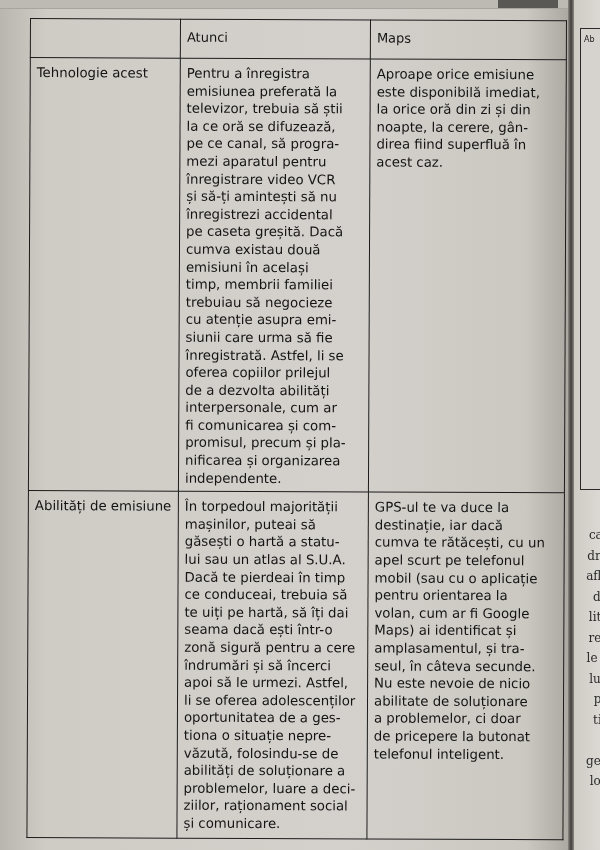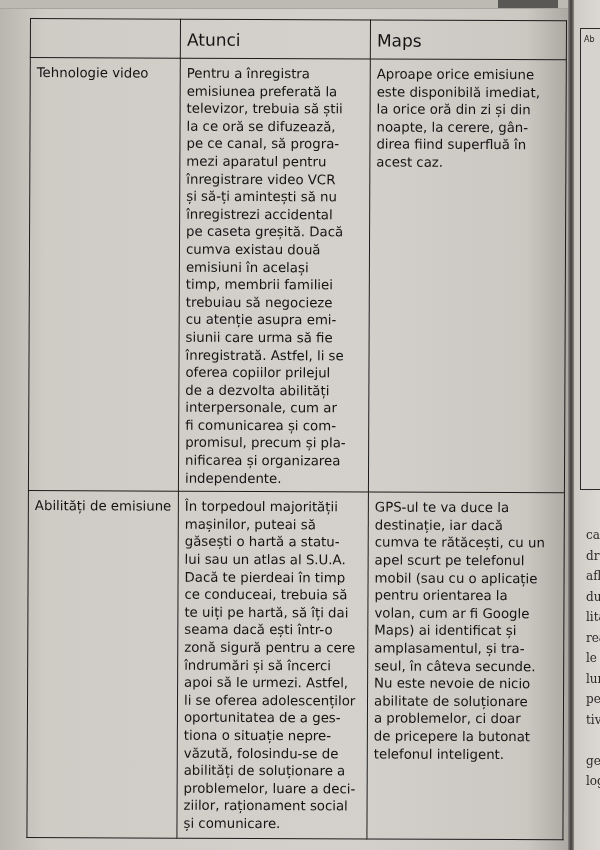--- a/index.html
+++ b/index.html
@@ -18,20 +18,21 @@
   }
   .top-bar .dark { position:absolute; right:14px; top:0; width:60px; height:8px; background:#5a5854; }
   .fold {
     position:absolute; left:568px; top:0; width:6px; height:850px;
     background:linear-gradient(90deg,#8d8a85,#3f3d3a,#8d8a85);
   }
   .page-right {
     position:absolute; left:574px; top:0; width:27px; height:850px;
     background:linear-gradient(90deg,#cfccc6,#dcd9d4);
     overflow:hidden;
+    text-align:right;
   }
   .inset-box {
     position:absolute; left:6px; top:28px; width:40px; height:460px;
     border:1px solid #2a2a2a; background:#d6d3ce;
   }
   .inset-box span { position:absolute; left:3px; top:6px; font-size:8px; color:#222; }
   .right-words {
     position:absolute; left:12px; top:525px;
     font-family:"DejaVu Serif", serif; font-size:12px; line-height:20.5px; color:#2a2a2a;
   }
@@ -39,21 +40,21 @@
   table.comp {
     position:absolute; left:30px; top:18px; width:536px; height:820px;
     border-collapse:collapse; table-layout:fixed;
     transform:rotate(0.25deg); transform-origin:left top;
     color:#141414;
   }
   table.comp td, table.comp th {
     border:1.5px solid #1c1c1c; vertical-align:top; text-align:left;
     padding:6px 6px 4px 6px; font-weight:normal;
   }
-  th { font-size:17px; height:24px; padding-top:10px !important; }
+  th { font-size:13px; height:24px; padding-top:10px !important; }
   td { font-size:13.3px; line-height:17.6px; }
   td.topic { font-size:13.3px; }
   .cell-text { white-space:pre-line; }
   col.c1 { width:150px; } col.c2 { width:190px; } col.c3 { width:196px; }
 </style>
 </head>
 <body>
 
 <div class="page-left"></div>
 <div class="top-bar">
@@ -90,21 +91,21 @@
   <thead>
     <tr>
       <th></th>
       <th>Atunci</th>
       <th>Maps</th>
     </tr>
   </thead>
   <tbody>
     <tr style="height:420px;">
       <td class="topic">
-          <div class="cell-text">Tehnologie video</div>
+          <div class="cell-text">Tehnologie acest</div>
         </td>
       <td>
           <div class="cell-text">Pentru a înregistra
 emisiunea preferată la
 televizor, trebuia să știi
 la ce oră se difuzează,
 pe ce canal, să progra-
 mezi aparatul pentru
 înregistrare video VCR
 și să-ți amintești să nu

